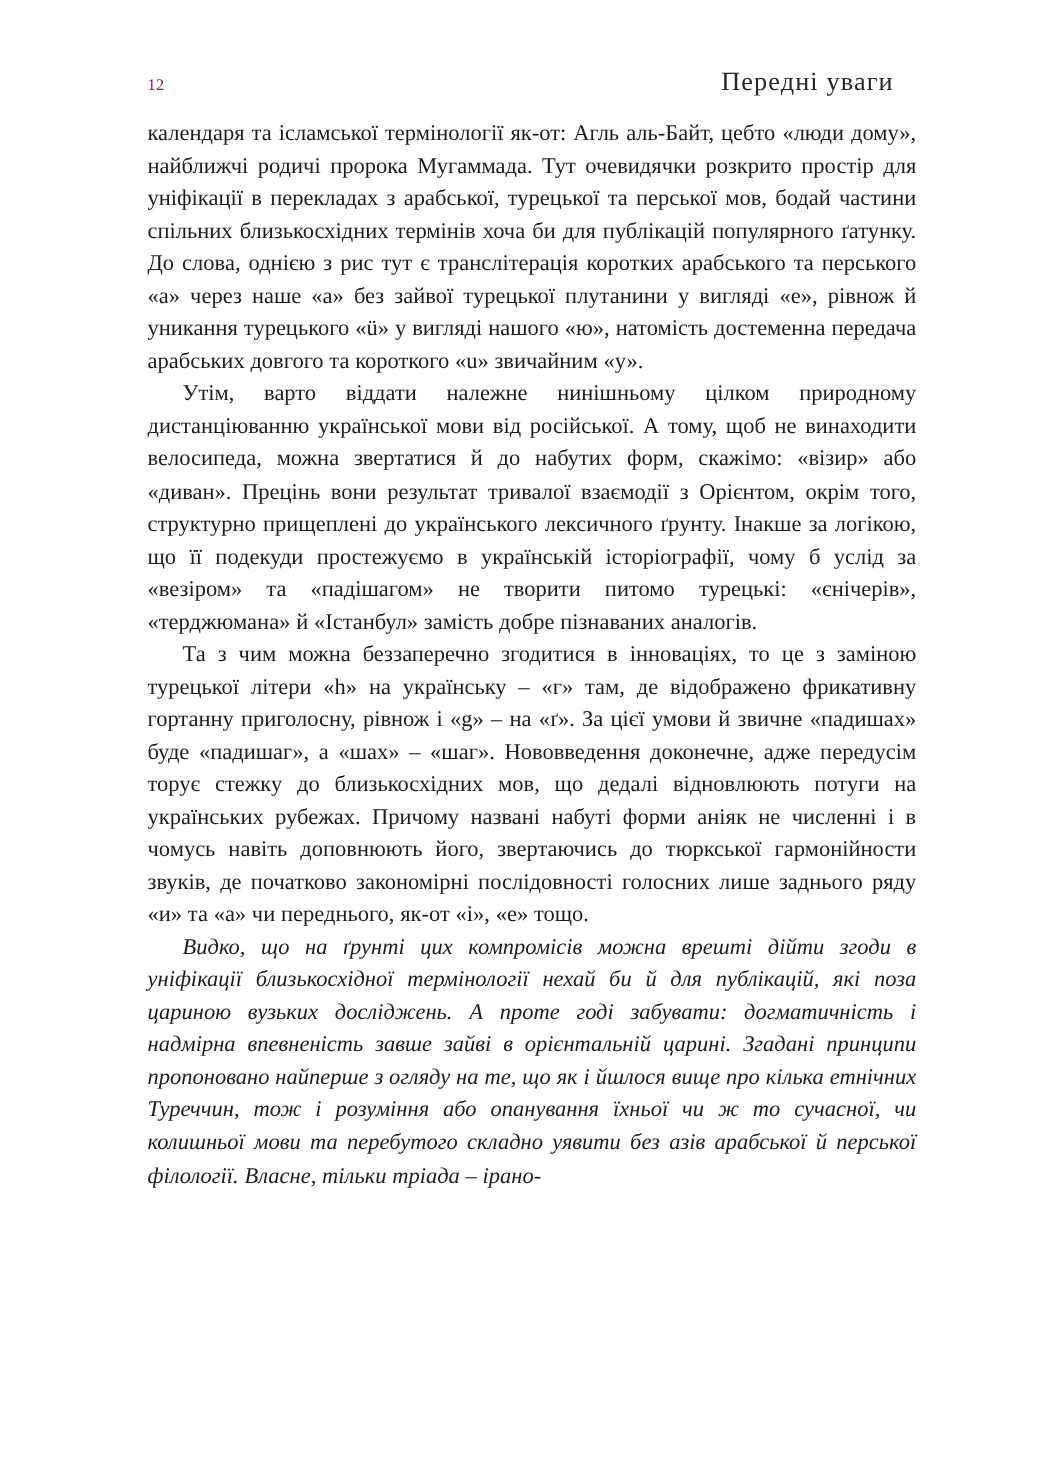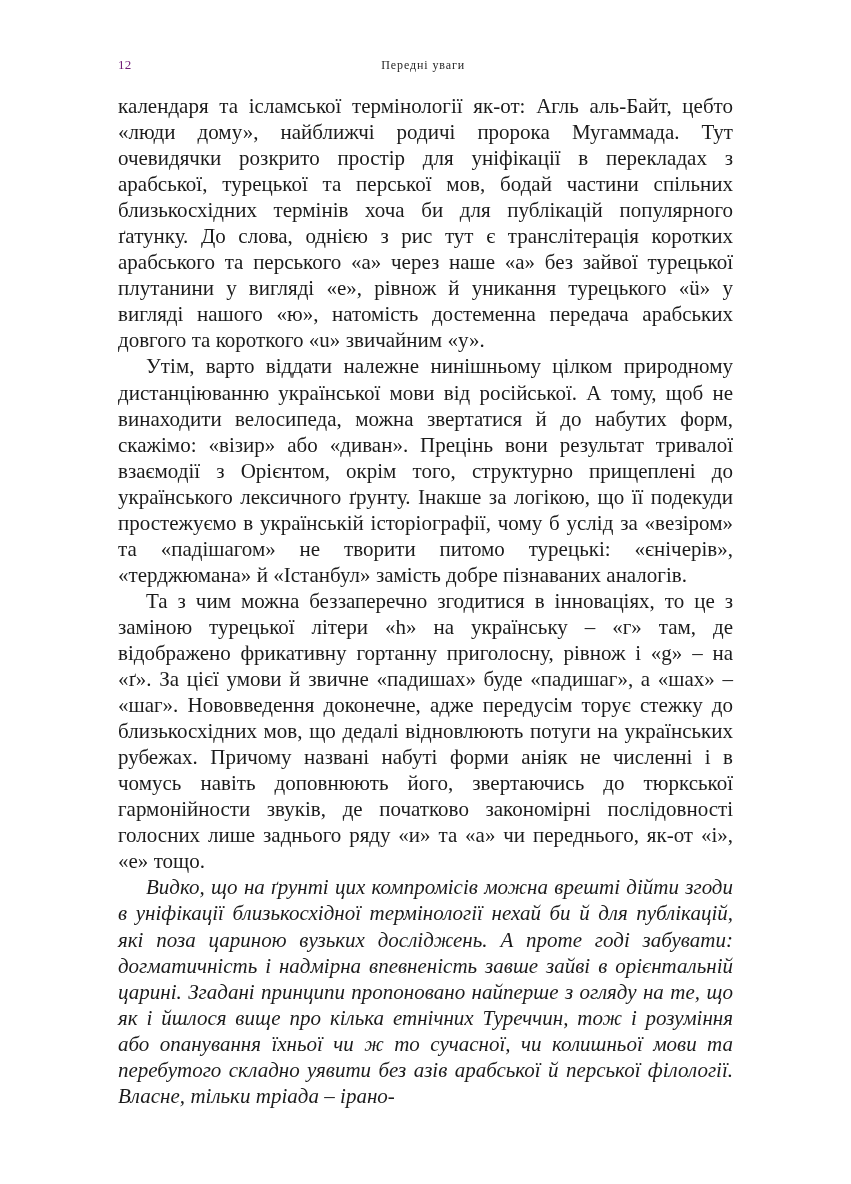--- a/index.html
+++ b/index.html
@@ -37,41 +37,41 @@
   }
   .folio {
     font-size: 13px;
     line-height: 26px;
     color: #701a75;
     letter-spacing: 0.2px;
     white-space: nowrap;
   }
   .head-title {
     flex: 1;
-    text-align: center;
-    font-size: 12px;
+    text-align: right;
+    font-size: 21px;
     line-height: 26px;
     letter-spacing: 0.9px;
     color: #262626;
     white-space: nowrap;
     
     padding-right: 18px;
   }
 
   
   .textblock {
     position: absolute;
     left: 118px;
     top: 93px;
     width: 615px;
   }
 
   .para {
     margin: 0;
-    font-size: 21px;
+    font-size: 18px;
     line-height: 26.05px;
     text-align: justify;
     text-justify: inter-word;
     text-indent: 28px;
     hyphens: manual;
     -webkit-hyphens: manual;
     word-spacing: 0.1px;
     color: #1b1b1b;
   }
   .para.first {

